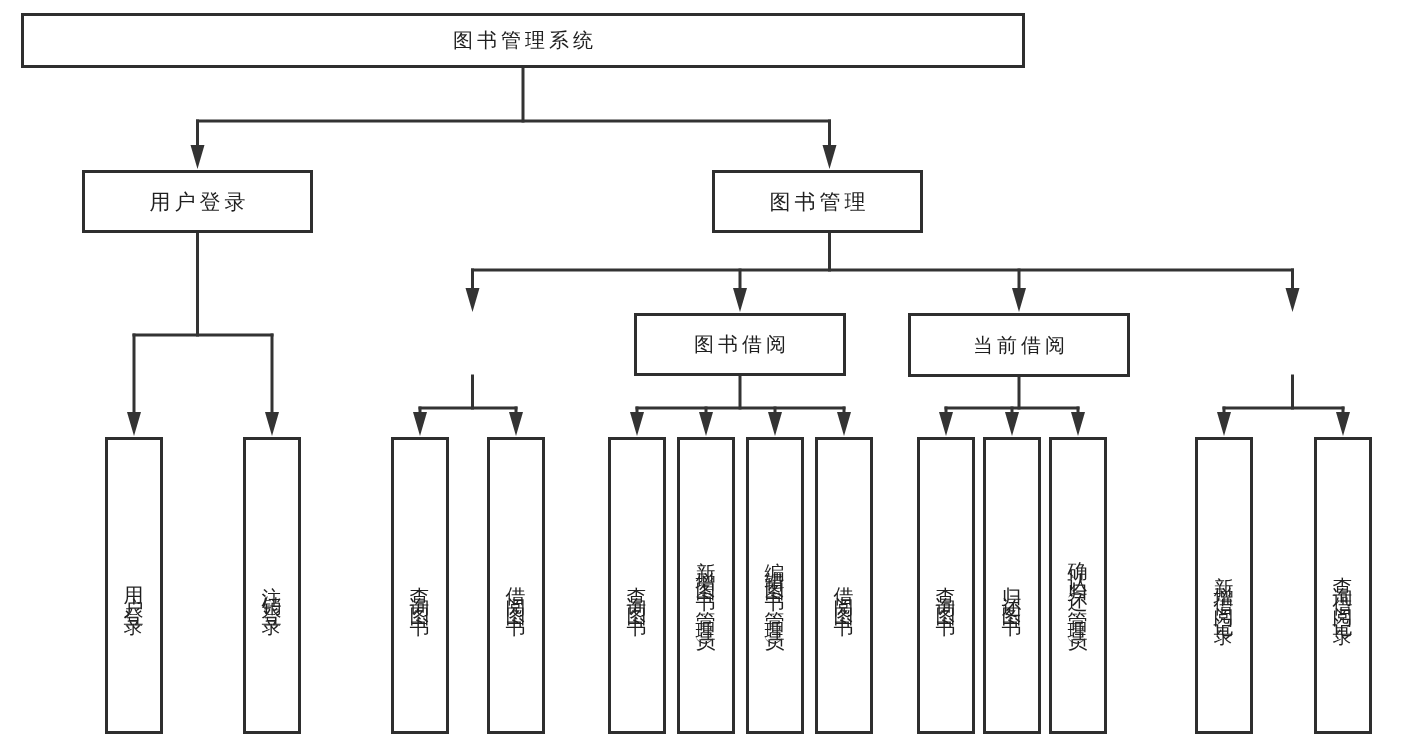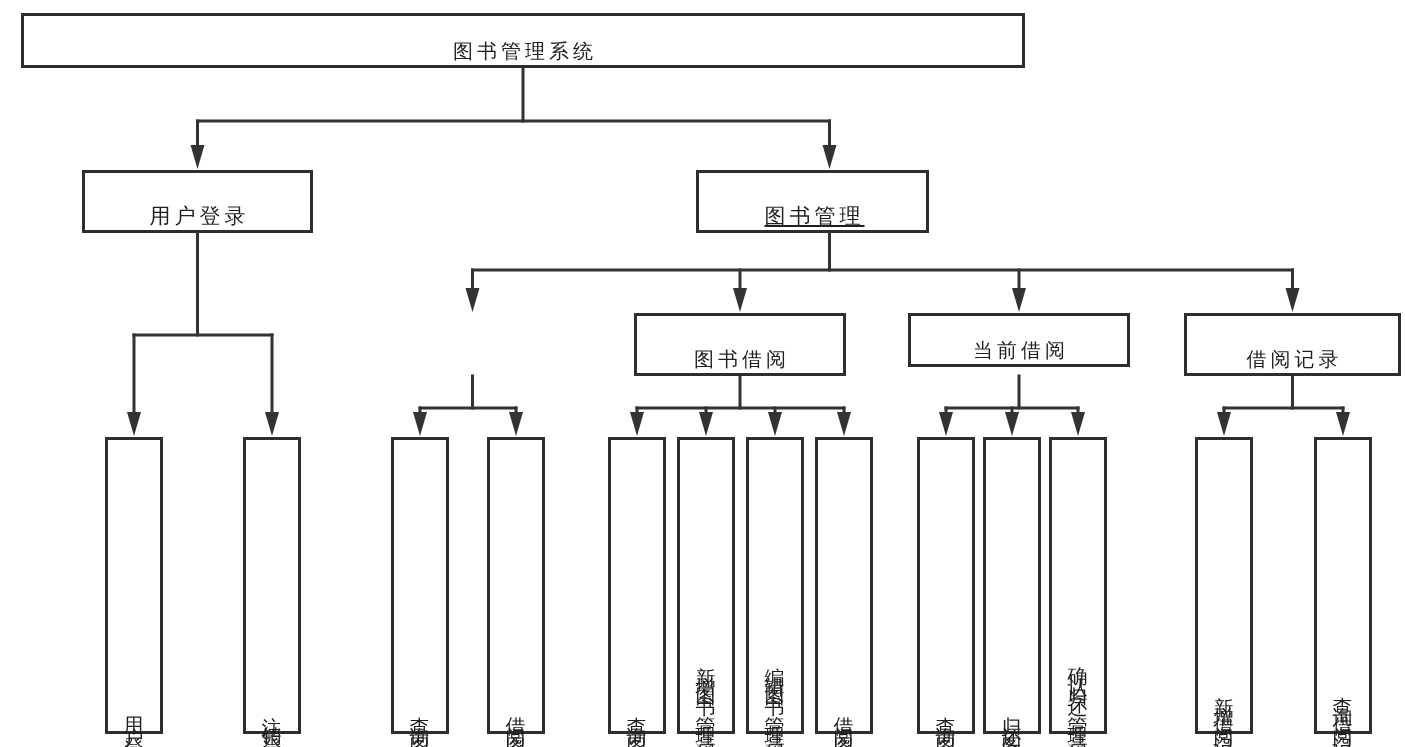--- a/index.html
+++ b/index.html
@@ -20,21 +20,21 @@
   #connectors{
     position:absolute;left:0;top:0;width:1405px;height:747px;
     pointer-events:none;
   }
   .node{
     position:absolute;
     box-sizing:border-box;
     background:#ffffff;
     border:3px solid var(--border);
     display:flex;
-    align-items:flex-end;
+    align-items:center;
     justify-content:center;
     color:var(--text);
     z-index:2;
   }
   .node .lbl{
     white-space:nowrap;
     letter-spacing:4px;
     text-indent:4px; 
   }
   .lvl-0 .lbl{font-size:20px;font-weight:400;}
@@ -123,21 +123,21 @@
     </div>
     <div class="node lvl-1" style="left: 82px; top: 170px; width: 231px; height: 63px;">
       <span class="lbl">用户登录</span>
     </div>
     <div class="node lvl-2 vertical" style="left: 105px; top: 437px; width: 58px; height: 297px;">
       <span class="lbl">用户登录</span>
     </div>
     <div class="node lvl-2 vertical" style="left: 243px; top: 437px; width: 58px; height: 297px;">
       <span class="lbl">注销登录</span>
     </div>
-    <div class="node lvl-1" style="left: 696px; top: 170px; width: 233px; height: 63px; text-decoration: underline;">
+    <div class="node lvl-1" style="left: 712px; top: 170px; width: 211px; height: 63px;">
       <span class="lbl">图书管理</span>
     </div>
     <div class="node lvl-2 vertical" style="left: 391px; top: 437px; width: 58px; height: 297px;">
       <span class="lbl">查询图书</span>
     </div>
     <div class="node lvl-2 vertical" style="left: 487px; top: 437px; width: 58px; height: 297px;">
       <span class="lbl">借阅图书</span>
     </div>
     <div class="node lvl-2" style="left: 634px; top: 313px; width: 212px; height: 63px;">
       <span class="lbl">图书借阅</span>
@@ -147,34 +147,31 @@
     </div>
     <div class="node lvl-2 vertical" style="left: 677px; top: 437px; width: 58px; height: 297px;">
       <span class="lbl">新增图书（管理员）</span>
     </div>
     <div class="node lvl-2 vertical" style="left: 746px; top: 437px; width: 58px; height: 297px;">
       <span class="lbl">编辑图书（管理员）</span>
     </div>
     <div class="node lvl-2 vertical" style="left: 815px; top: 437px; width: 58px; height: 297px;">
       <span class="lbl">借阅图书</span>
     </div>
-    <div class="node lvl-2" style="left: 908px; top: 313px; width: 222px; height: 54px;">
+    <div class="node lvl-2" style="left: 908px; top: 313px; width: 222px; height: 64px;">
       <span class="lbl">当前借阅</span>
     </div>
     <div class="node lvl-2 vertical" style="left: 917px; top: 437px; width: 58px; height: 297px;">
       <span class="lbl">查询图书</span>
     </div>
     <div class="node lvl-2 vertical" style="left: 983px; top: 437px; width: 58px; height: 297px;">
       <span class="lbl">归还图书</span>
     </div>
     <div class="node lvl-2 vertical" style="left: 1049px; top: 437px; width: 58px; height: 297px;">
       <span class="lbl">确认归还（管理员）</span>
     </div>
-    <div class="node lvl-2" style="left: 1184px; top: 313px; width: 217px; height: 63px;">
-      <span class="lbl">借阅记录</span>
-    </div>
     <div class="node lvl-2 vertical" style="left: 1195px; top: 437px; width: 58px; height: 297px;">
       <span class="lbl">新增借阅记录</span>
     </div>
     <div class="node lvl-2 vertical" style="left: 1314px; top: 437px; width: 58px; height: 297px;">
       <span class="lbl">查询借阅记录</span>
     </div>
   </div>
 
 </body></html>

